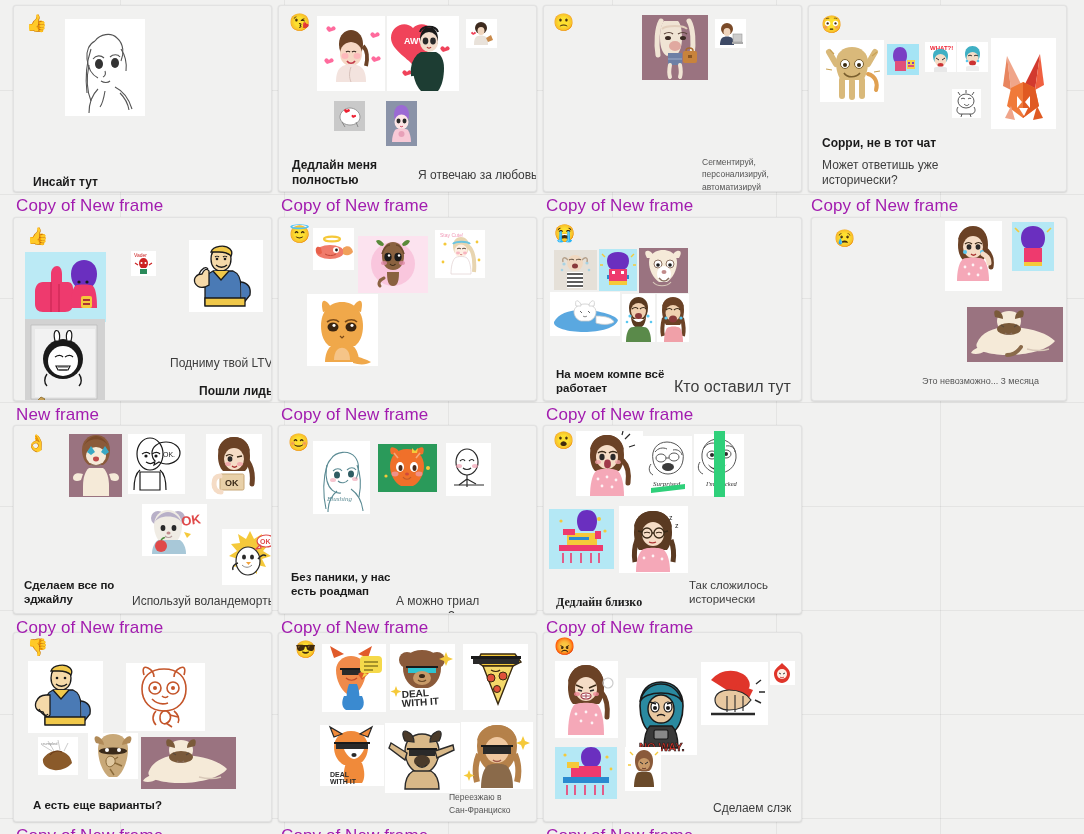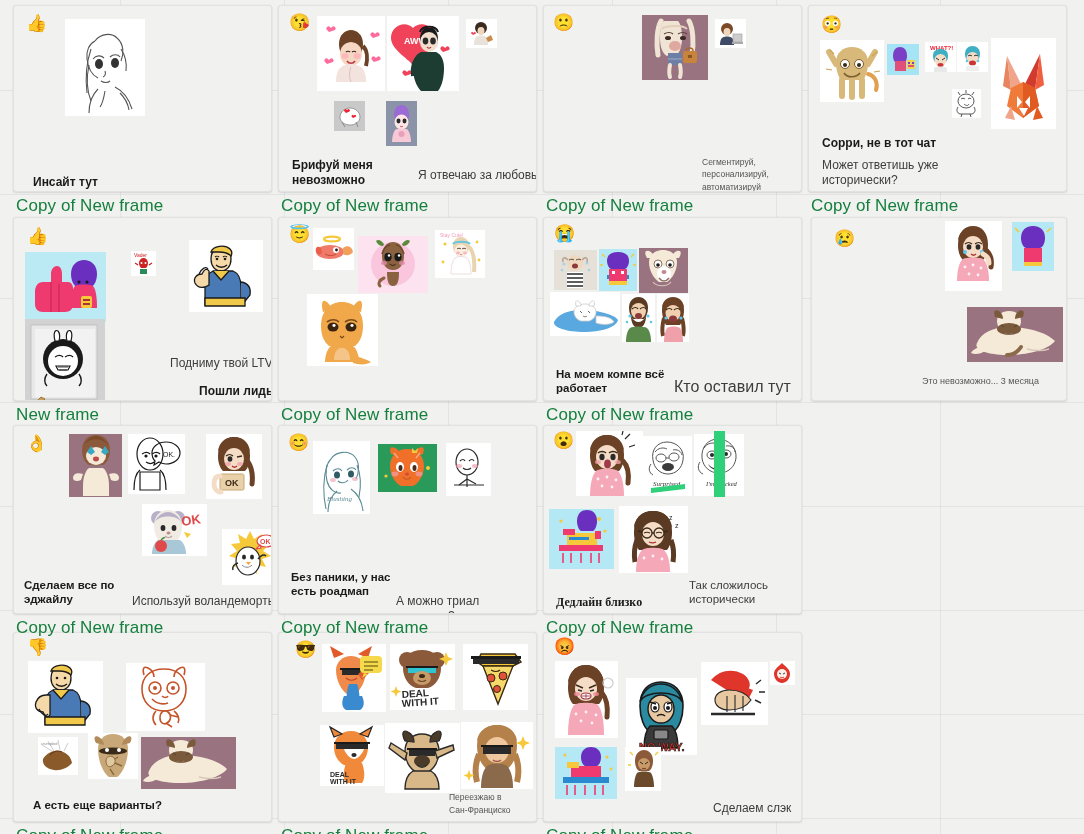--- a/index.html
+++ b/index.html
@@ -24,21 +24,21 @@
     border-radius:3px;
     box-shadow:0 1px 2px rgba(0,0,0,.10), 0 0 0 .5px rgba(0,0,0,.03);
     overflow:visible;
   }
   .frame-inner{position:absolute;inset:0;overflow:hidden;border-radius:3px;}
   .frame-label{
     position:absolute;
     left:2px;
     bottom:-25px;
     font-size:17px;
-    color:#15803d;
+    color:#a21caf;
     white-space:nowrap;
     letter-spacing:.1px;
     z-index:40;
     pointer-events:auto;
   }
   .badge{
     position:absolute;
     font-size:17px;
     line-height:1;
     z-index:12;
@@ -165,21 +165,21 @@
           <rect width="31" height="45" fill="#8a93a8"></rect>
           <path d="M8 14c0-6 3-10 7.5-10S23 8 23 14c0 3-1 5-2 6H10c-1-1-2-3-2-6z" fill="#9b6ad4"></path>
           <ellipse cx="15.5" cy="21" rx="7" ry="7.5" fill="#fce6e6"></ellipse>
           <ellipse cx="12.5" cy="20" rx="2" ry="2.4" fill="#2a2a2a"></ellipse>
           <ellipse cx="18.5" cy="20" rx="2" ry="2.4" fill="#2a2a2a"></ellipse>
           <path d="M14 25c1 1 2 1 3 0" stroke="#c35" stroke-width="1" fill="none"></path>
           <path d="M9 29c2-2 11-2 13 0 2 3 3 8 3 12H6c0-4 1-9 3-12z" fill="#f7c9d6"></path>
           <circle cx="15.5" cy="33" r="3" fill="#e7a0b8"></circle>
         </svg>
       </div>
-      <div class="cap bold" style="left:13px;top:152px;font-size:12px;width:110px;">Брифуй меня невозможно</div>
+      <div class="cap bold" style="left:13px;top:152px;font-size:12px;width:110px;">Дедлайн меня полностью</div>
       <div class="cap norm" style="left:139px;top:162px;font-size:12px;width:120px;">Я отвечаю за любовь</div>
     </div>
     <div class="frame-label">Copy of New frame</div>
   </div>
 
   <div class="frame" style="left:543px;top:5px;width:257px;height:185px;">
     <div class="frame-inner">
       <span class="badge" style="left:9px;top:8px;">🙁</span>
       <div class="sticker" style="left:640px;top:0;width:0;height:0;"></div>
       <div class="sticker" style="left:98px;top:9px;width:66px;height:65px;background:#9a7380;">

